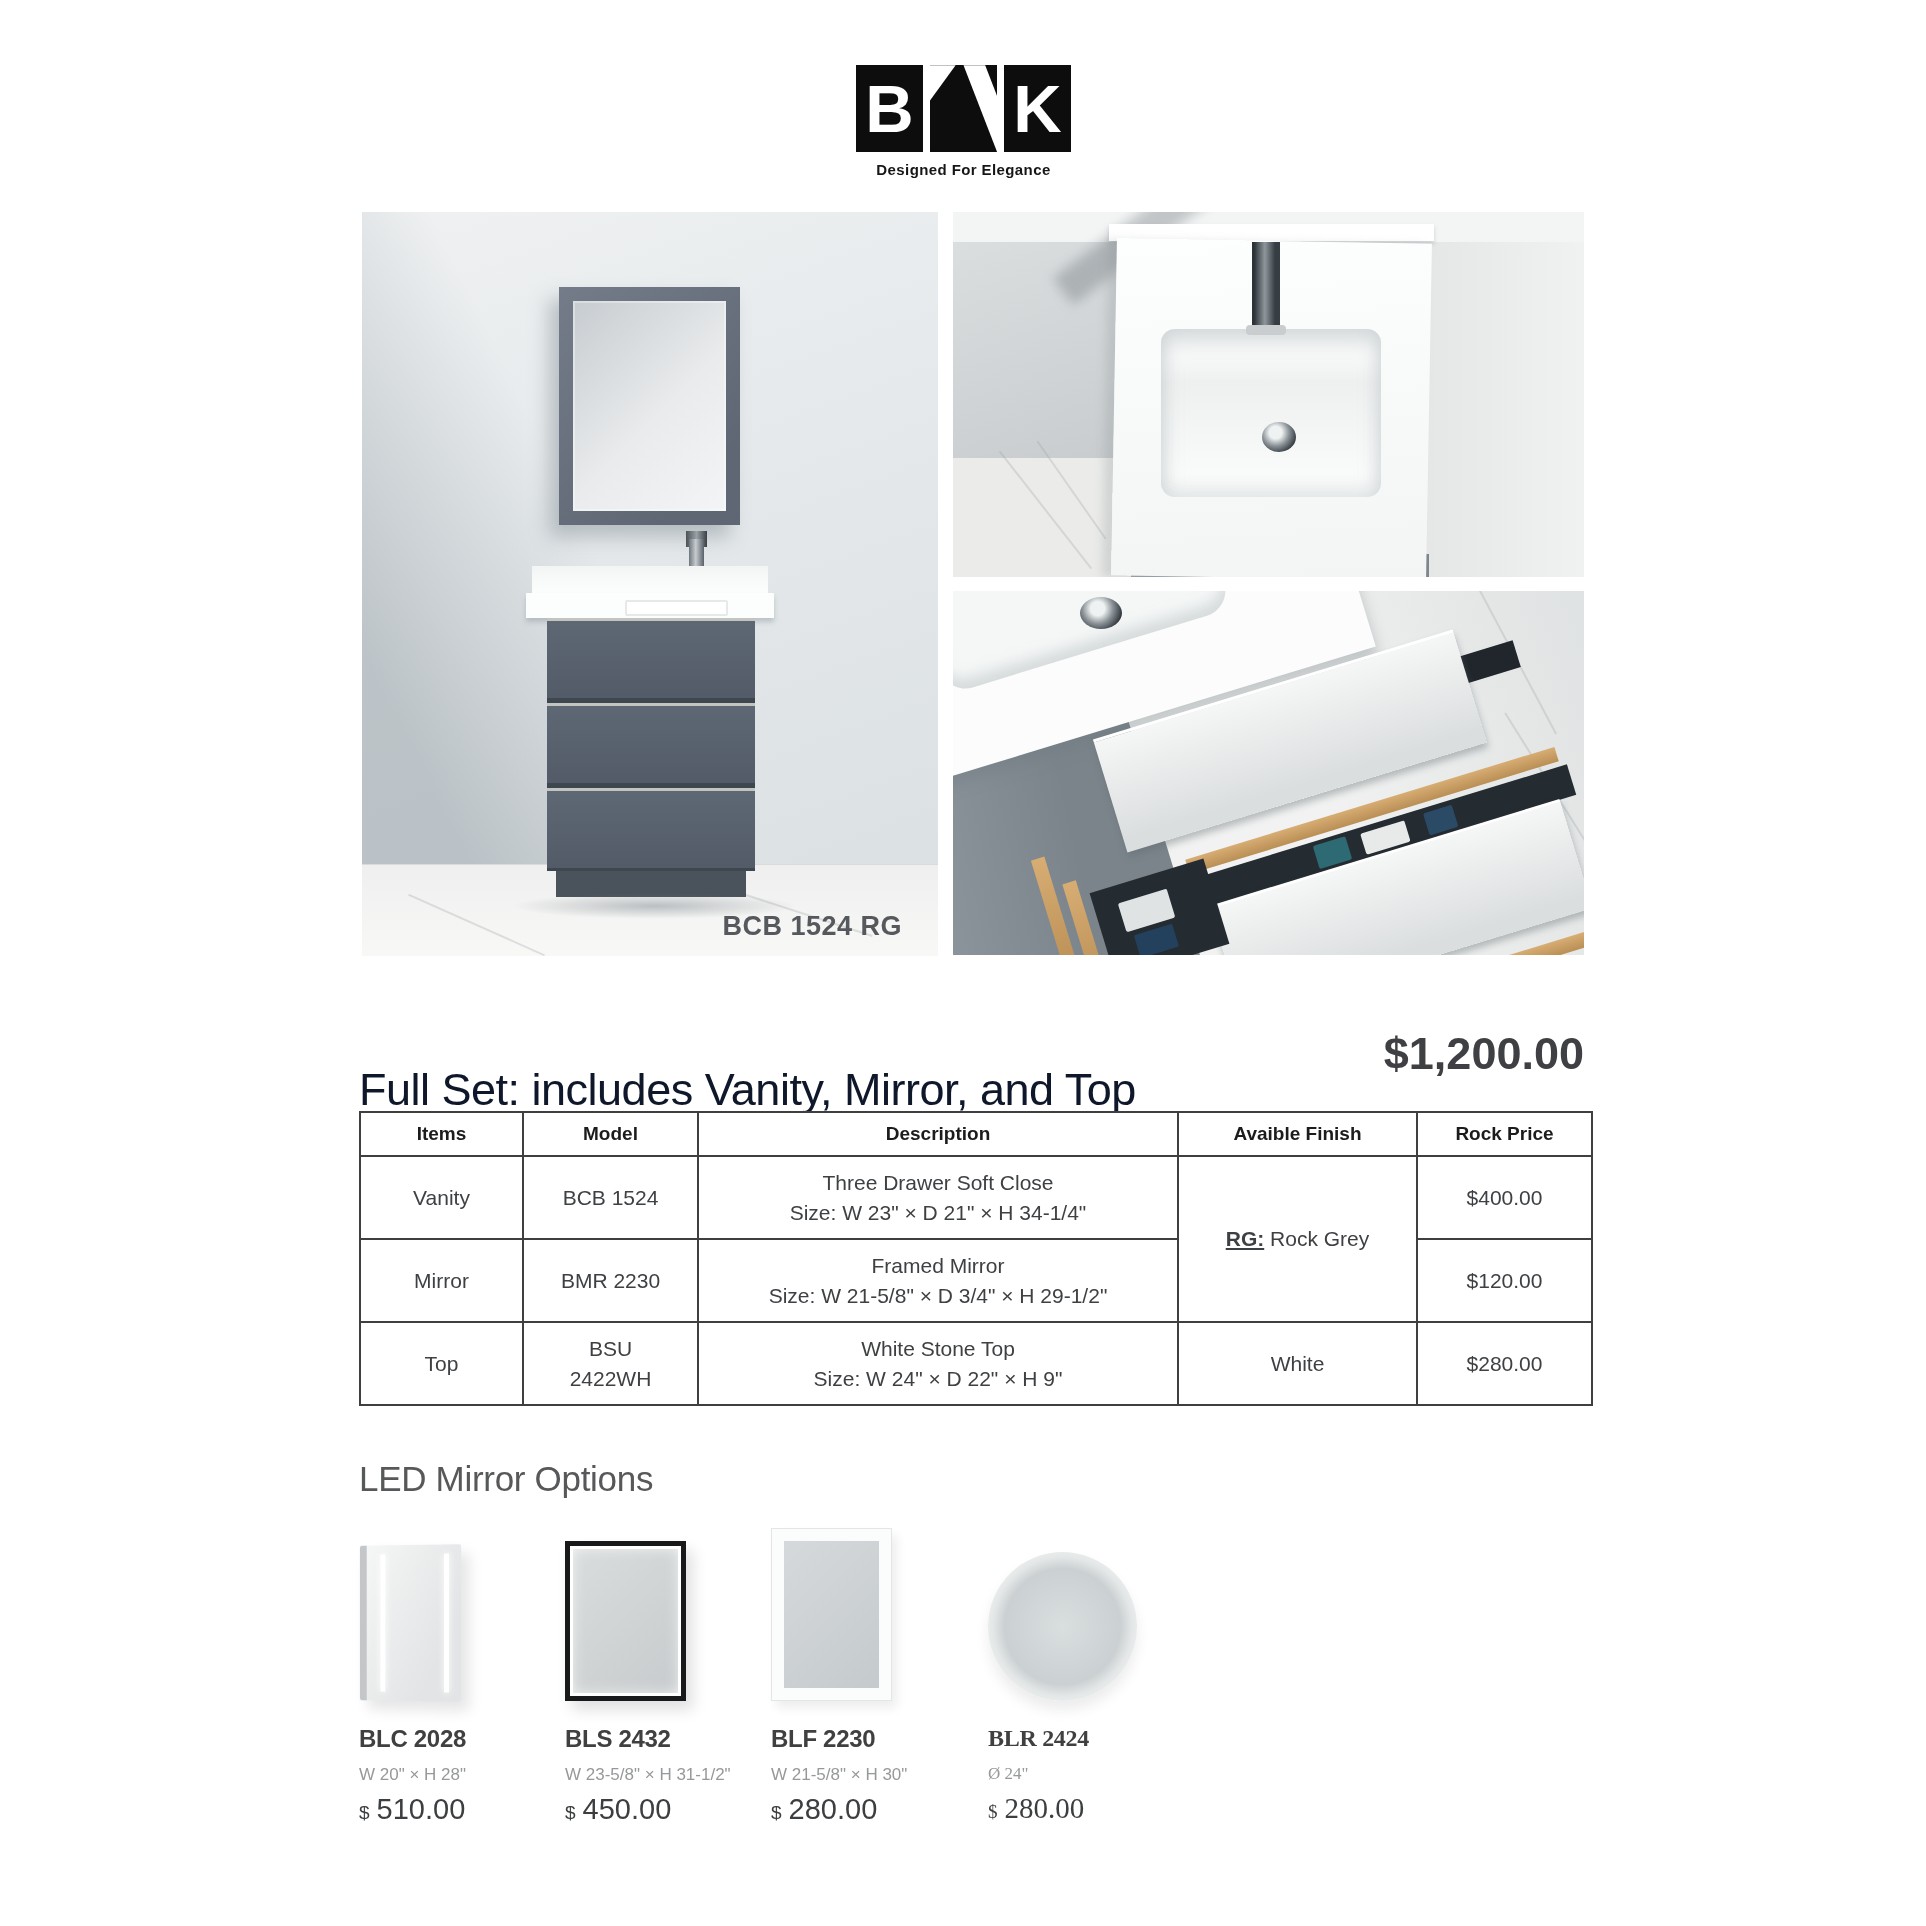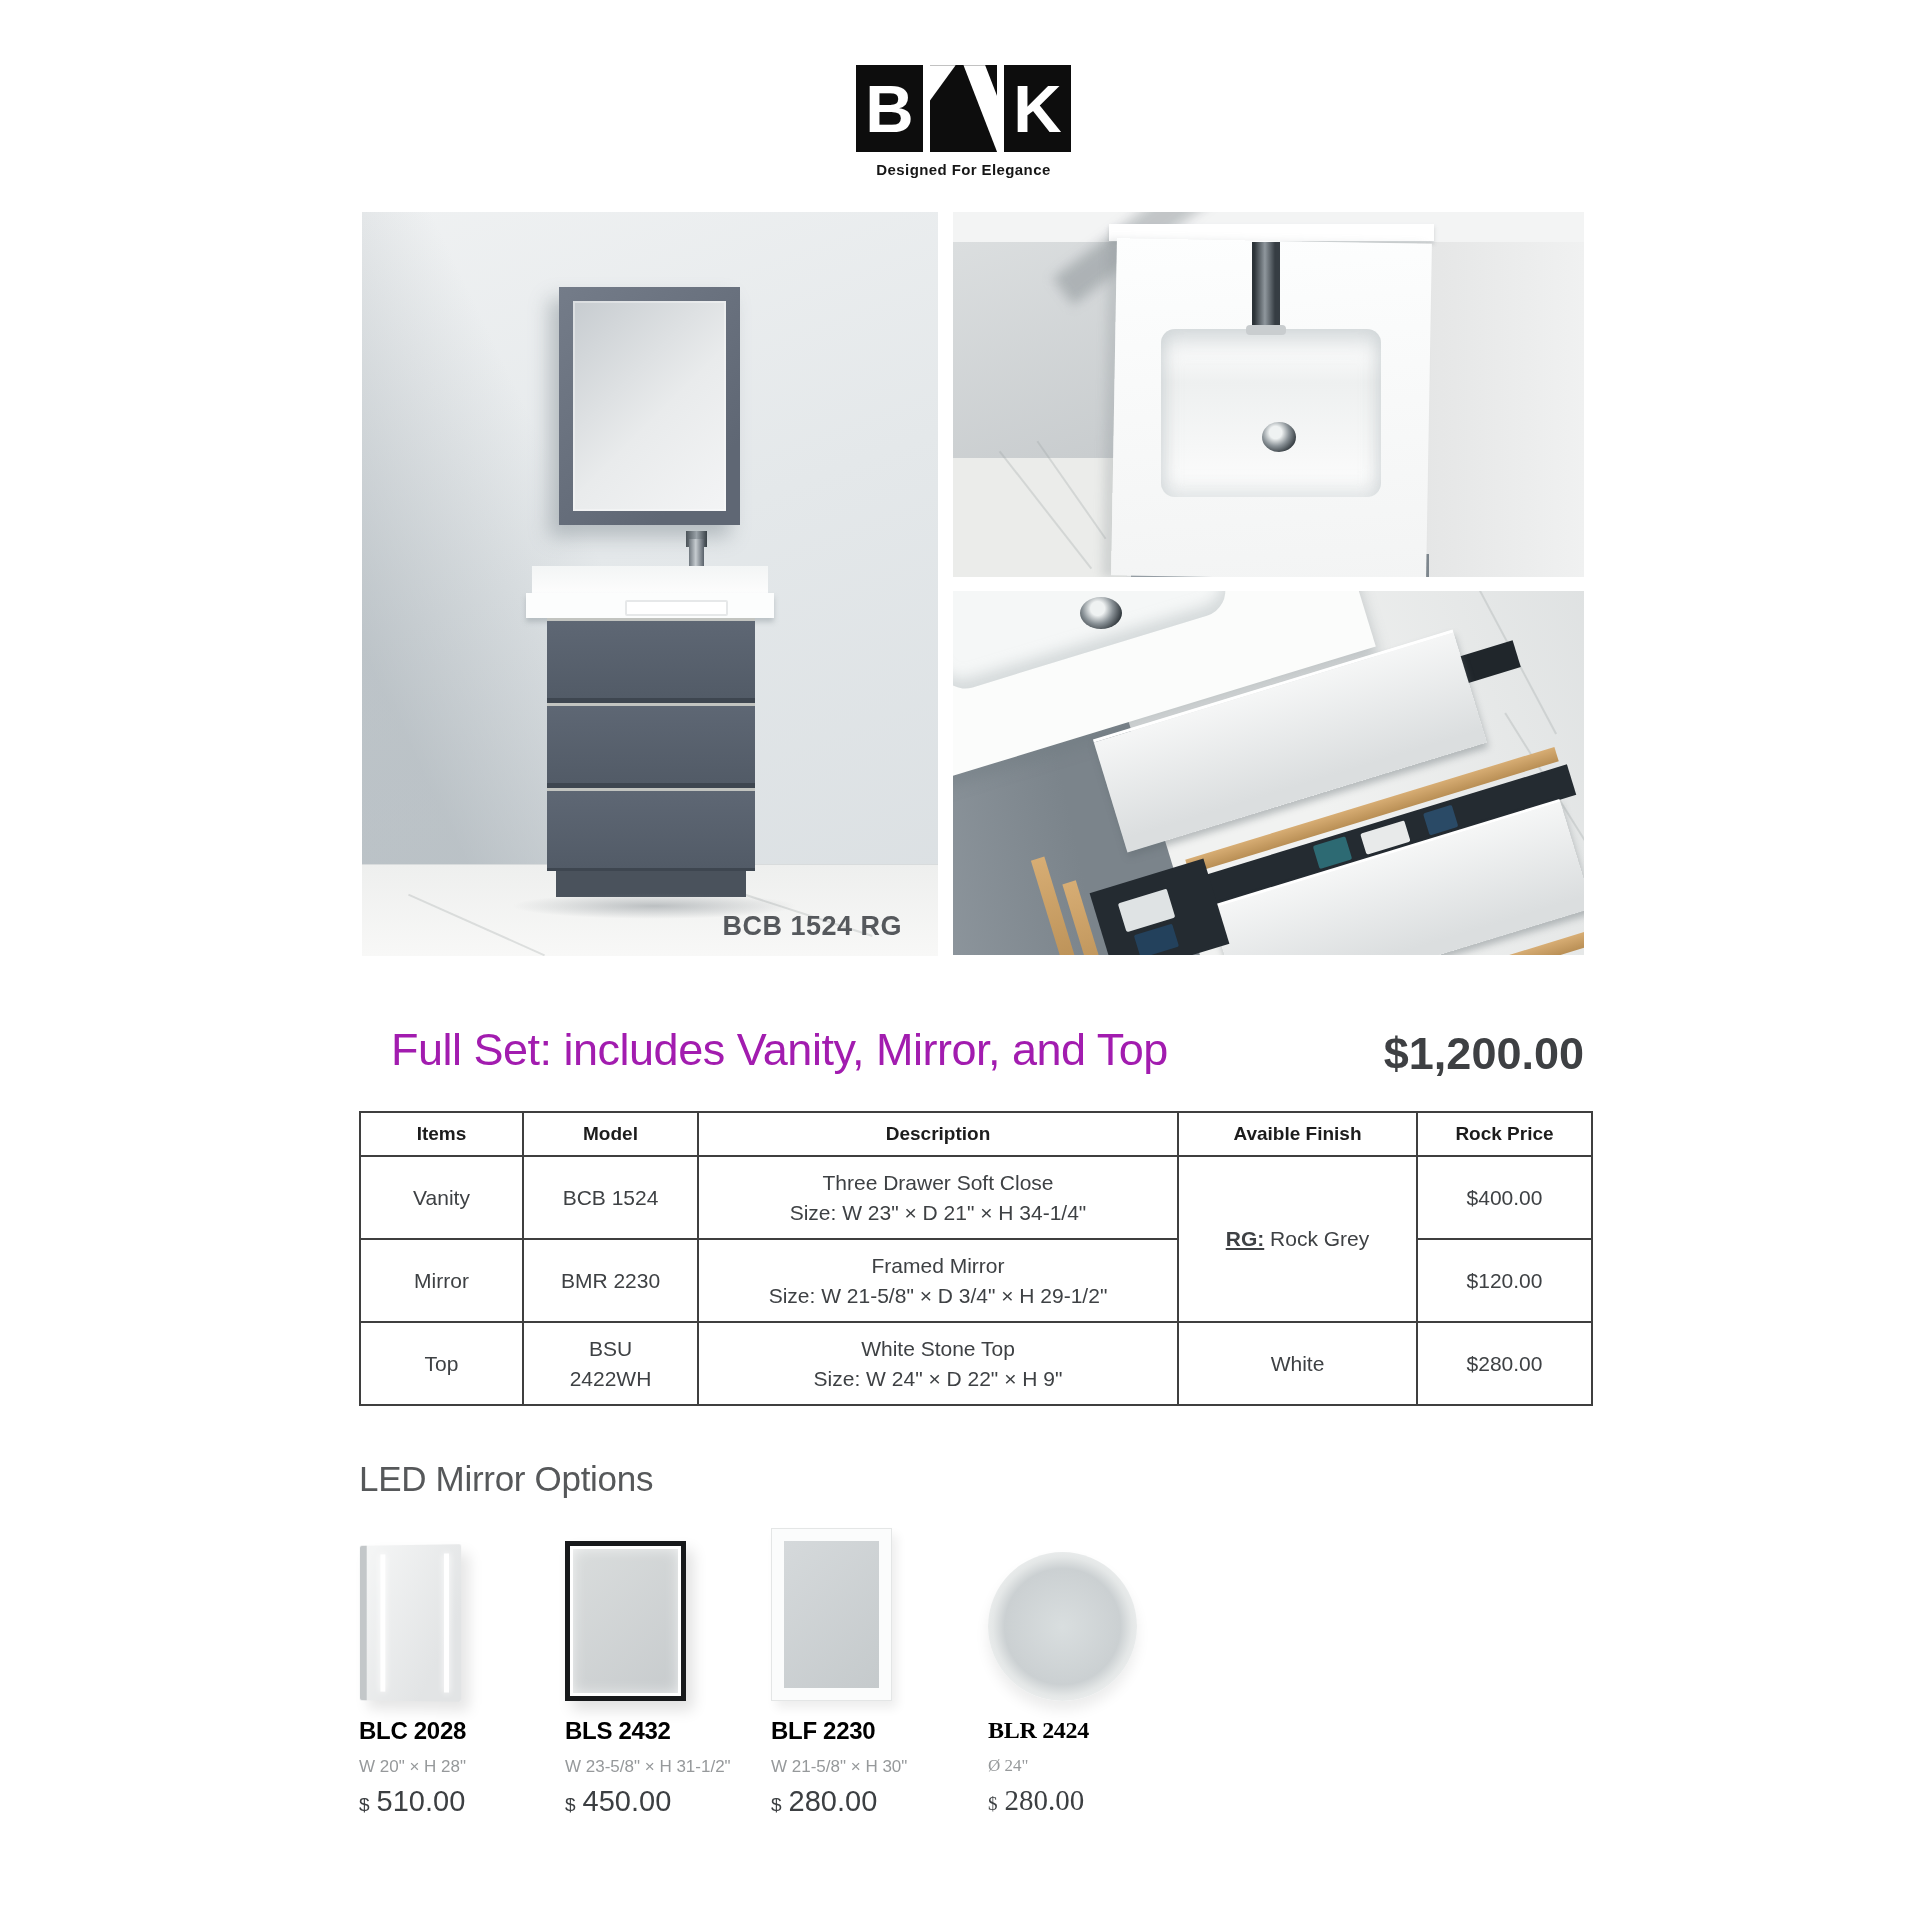--- a/index.html
+++ b/index.html
@@ -80,37 +80,37 @@
   .br-cabside{position:absolute;left:-119px;top:73px;width:327px;height:376px;
       background:linear-gradient(95deg,#99a1a8,#7b848b 72%);}
   .br-gap{position:absolute;left:147px;top:111px;width:426px;height:28px;background:#20262b;}
   .br-slab{position:absolute;background:linear-gradient(180deg,#f5f6f6 0%,#dbdedf 88%);
       box-shadow:0 5px 7px rgba(95,105,110,0.4);border-top:3px solid #ffffff;}
   .br-wood{position:absolute;background:linear-gradient(180deg,#d7ad74,#b98f55);}
   .br-dark{position:absolute;background:#242b31;}
   .br-item{position:absolute;border-radius:2px;}
 
   
-  #fullset-heading{position:absolute;left:359px;top:1024px;font-size:45px;color:#a21caf;letter-spacing:-0.5px;margin-left:32px;}
+  #fullset-heading{position:absolute;left:359px;top:1064px;font-size:45px;color:#0f172a;letter-spacing:-0.5px;}
   #fullset-price{position:absolute;right:343px;top:1028px;font-size:45px;font-weight:bold;color:#3e4043;}
 
   
   #spec-table-wrap{position:absolute;left:359px;top:1111px;}
   table.spec{border-collapse:collapse;table-layout:fixed;width:1233px;background:#ffffff;}
   table.spec td,table.spec th{border:2px solid #3f3f3f;text-align:center;vertical-align:middle;padding:2px 24px;}
   table.spec th{font-size:19px;font-weight:bold;color:#1c1c1c;height:38px;}
   table.spec td{font-size:21px;color:#3e4144;height:77px;line-height:1.4;}
   .desc-line{display:block;}
   .finish-bold{font-weight:bold;text-decoration:underline;}
 
   
   #led-heading{position:absolute;left:359px;top:1459px;font-size:35px;color:#56585a;letter-spacing:-0.3px;}
   .led-col{position:absolute;top:1533px;width:198px;}
   .led-img-wrap{height:168px;display:flex;align-items:flex-end;}
-  .led-name{margin-top:16px;font-size:24px;font-weight:bold;color:#000000;letter-spacing:-0.3px;}
+  .led-name{margin-top:24px;font-size:24px;font-weight:bold;color:#404040;letter-spacing:-0.3px;}
   .led-size{margin-top:12px;font-size:17px;color:#96999b;}
   .led-price{margin-top:8px;display:flex;align-items:baseline;color:#3c3f42;}
   .led-cur{font-size:19px;margin-right:7px;}
   .led-val{font-size:29px;}
 
   .m-blc{position:relative;width:95px;height:156px;border-left:7px solid #c3c7c9;border-radius:2px;
       background:linear-gradient(115deg,#f5f6f6,#e2e4e5 75%);box-shadow:8px 9px 14px rgba(0,0,0,0.10);
       transform:perspective(594px) rotateY(-7deg);}
   .led-strip{position:absolute;top:9px;bottom:9px;width:5px;background:#ffffff;box-shadow:0 0 7px #ffffff;}
   .m-bls{position:relative;width:111px;height:150px;background:#17191b;padding:5px;box-shadow:7px 9px 14px rgba(0,0,0,0.12);}

